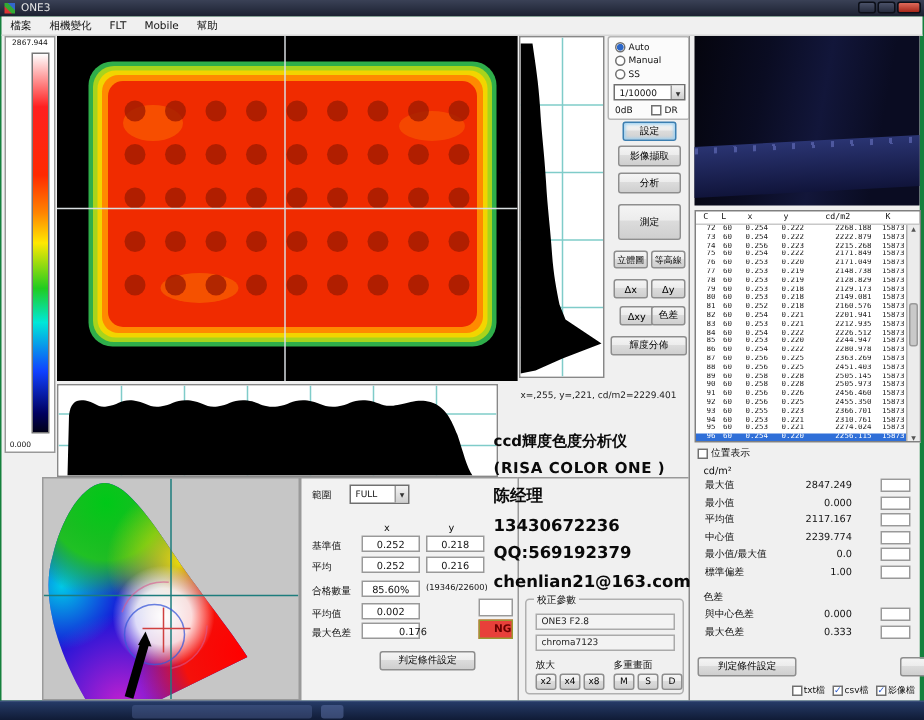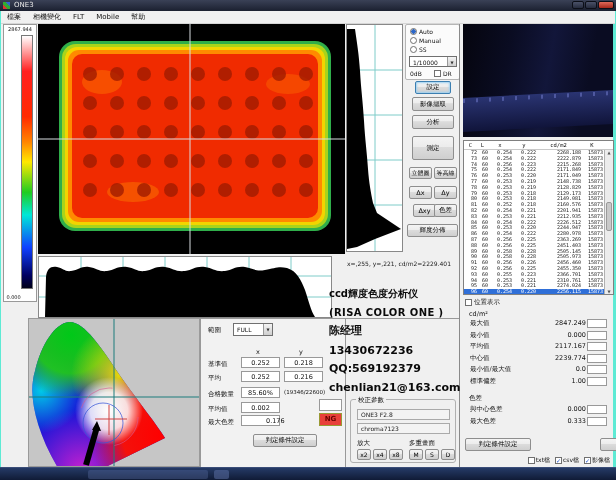--- a/index.html
+++ b/index.html
@@ -1,17 +1,17 @@
 <!DOCTYPE html>
 <html><head>
 <meta charset="utf-8">
 <style>
   html,body{margin:0;padding:0;background:#444;}
   *{box-sizing:border-box;font-family:"DejaVu Sans",sans-serif;}
-  #app{position:relative;width:616px;height:480px;background:#5eead4;overflow:hidden;}
+  #app{position:relative;width:616px;height:480px;background:#15803d;overflow:hidden;}
   
   .titlebar{position:absolute;left:0;top:0;width:616px;height:11px;background:linear-gradient(#3a4156,#1b2030);}
   .title-icon{position:absolute;left:3px;top:2px;width:7px;height:7px;background:linear-gradient(45deg,#d33 33%,#3a3 34%,#3a3 66%,#36c 67%);}
   .title-text{position:absolute;left:14px;top:1px;font-size:7px;color:#e8e8e8;}
   .win-btns{position:absolute;right:2px;top:1px;display:flex;gap:1px;}
   .wbtn{width:12px;height:8px;background:linear-gradient(#4a5168,#262c3e);border:1px solid #0c0f18;border-radius:2px;}
   .wbtn.close{width:16px;background:linear-gradient(#e06a5a,#a6271a);}
   
   .menubar{position:absolute;left:1px;top:11px;width:614px;height:13px;background:#f0f0f0;border-bottom:1px solid #d6d6d6;font-size:7px;line-height:13px;color:#111;}
   .mitem{display:inline-block;padding:0 6px;}
@@ -36,21 +36,21 @@
   .contact div:nth-child(n+3){font-size:11px;}
   .contact div:nth-child(7){color:#2653f0;}
   
   .cie-panel{position:absolute;left:27px;top:294px;width:172px;height:149px;background:#c6c6c6;border:1px solid #9a9a9a;overflow:hidden;}
   
   .range-panel{position:absolute;left:199px;top:294px;width:146px;height:149px;background:#f2f2f2;border-top:1px solid #999;border-left:1px solid #999;font-size:7px;color:#111;}
   .rp-label{position:absolute;font-size:6.5px;}
   .vbox{position:absolute;height:11px;line-height:10px;background:#fff;border:1px solid #999;font-size:6.5px;text-align:center;color:#111;}
   .select{position:absolute;background:#fff;border:1px solid #707070;font-size:6px;line-height:11px;padding-left:3px;color:#111;}
   .select .arrow{position:absolute;right:0;top:0;bottom:0;width:9px;background:linear-gradient(#f4f4f4,#cfcfcf);border-left:1px solid #999;font-size:4px;line-height:11px;text-align:center;color:#333;}
-  .ng-badge{position:absolute;background:#e8403a;border:1px solid #993; color:#6a0000;font-size:7px;font-weight:bold;text-align:center;line-height:11px;}
+  .ng-badge{position:absolute;background:#e8403a;border:1px solid #993; color:#6a0000;font-size:7px;font-weight:bold;text-align:right;line-height:11px;}
   
   .btn{display:flex;align-items:center;justify-content:center;background:linear-gradient(#f4f4f4,#ececec 45%,#dcdcdc 46%,#cfcfcf);border:1px solid #8e8e8e;border-radius:2px;font-size:6.5px;color:#000;position:absolute;}
   .btn.default{border-color:#3c7fb1;box-shadow:inset 0 0 2px 1px #9ed1f2;}
   .btn.tiny{position:static;width:14px;height:11px;font-size:6px;}
   
   .calib-panel{position:absolute;left:344px;top:294px;width:115px;height:149px;background:#f0f0f0;border-top:1px solid #999;border-left:1px solid #999;}
   .groupbox{position:absolute;left:4px;top:80px;width:106px;height:64px;border:1px solid #b0b0b0;border-radius:3px;}
   .gb-title{position:absolute;left:5px;top:-4px;background:#f0f0f0;padding:0 2px;font-size:6.5px;color:#111;}
   .gb-field{position:absolute;left:6px;width:93px;height:11px;background:#f3f3f3;border:1px solid #aaa;font-size:6px;line-height:10px;padding-left:3px;color:#222;}
   .gb-sub{position:absolute;font-size:6.5px;color:#111;}
@@ -74,21 +74,21 @@
   .tc{display:inline-block;font-family:"DejaVu Sans Mono",monospace;font-size:5px;text-align:right;overflow:hidden;vertical-align:top;}
   .c0{width:13px;} .c1{width:11px;} .c2{width:24px;} .c3{width:24px;} .c4{width:45px;} .c5{width:24px;padding-right:2px;}
   .thead .tc{font-size:5.5px;text-align:center;line-height:9px;}
   .tscroll{position:absolute;right:0;top:9px;bottom:0;width:9px;background:#ececec;border-left:1px solid #b0b0b0;}
   .tthumb{position:absolute;left:1px;right:1px;top:36%;height:20%;background:#c9c9c9;border:1px solid #9a9a9a;border-radius:2px;}
   .tarrow{position:absolute;left:0;width:100%;text-align:center;font-size:4px;color:#555;}
   .check-row{position:absolute;display:flex;align-items:center;gap:2px;font-size:6.5px;color:#111;}
   .stats{position:absolute;left:0;top:294px;width:154px;}
   .srow{position:relative;height:11.6px;font-size:6.5px;color:#111;}
   .slabel{position:absolute;left:10px;top:1px;}
-  .sval{position:absolute;right:28px;top:1px;text-align:right;}
+  .sval{position:absolute;right:46px;top:1px;text-align:right;}
   .sbox{position:absolute;right:7px;top:1px;width:20px;height:9px;background:#fff;border:1px solid #999;}
   .sec-label{position:absolute;left:9px;font-size:6.5px;color:#111;}
   .chk{display:flex;align-items:center;gap:1px;}
   
   .taskbar{position:absolute;left:0;top:467px;width:616px;height:13px;background:linear-gradient(#253a66,#101b36);border-top:1px solid #3a4d78;}
   .tb-seg{position:absolute;left:88px;top:2px;width:120px;height:9px;background:rgba(95,115,170,.35);border-radius:2px;}
   .tb-seg2{position:absolute;left:214px;top:2px;width:15px;height:9px;background:rgba(95,115,170,.5);border-radius:2px;}
 </style>
 </head>
 <body>

